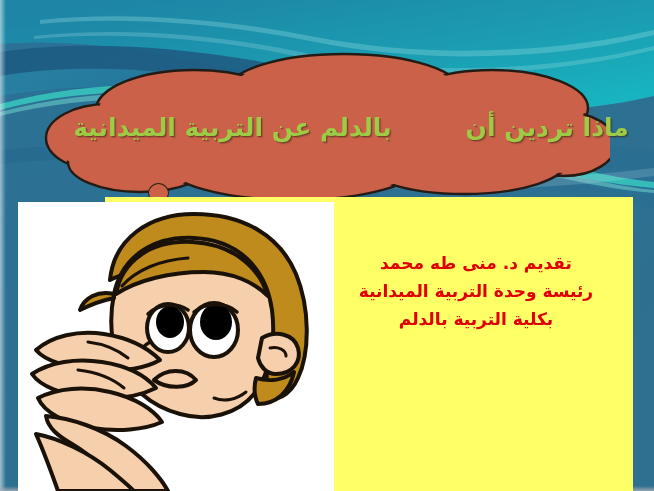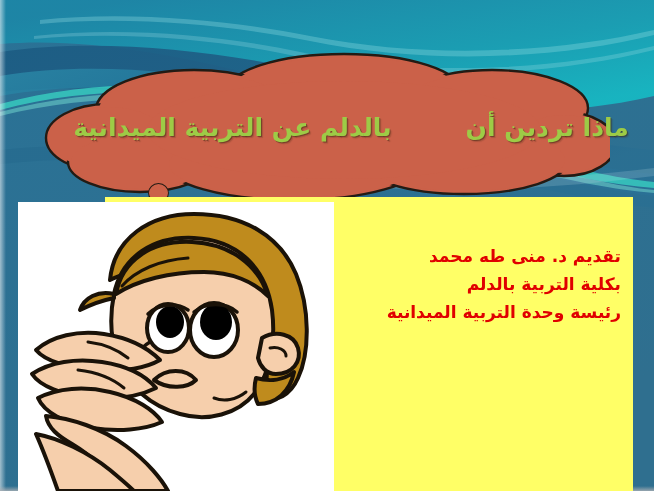--- a/index.html
+++ b/index.html
@@ -99,23 +99,24 @@
     position: absolute;
     left: 105px;
     top: 197px;
     width: 528px;
     height: 294px;
     background: #ffff66;
   }
   .yellow-text {
     position: absolute;
     right: 12px;
-    top: 45px;
+    top: 52px;
     width: 290px;
     direction: rtl;
+    text-align: center;
   }
   .ytline {
     font-family: "DejaVu Sans", sans-serif;
     font-size: 17px;
     font-weight: 700;
     color: #e00000;
     line-height: 1.65;
     white-space: nowrap;
   }
 
@@ -230,22 +231,22 @@
       <div class="cloud-line l1">ماذا تردين أن</div>
       <div class="cloud-line l2">بالدلم عن التربية الميدانية</div>
     </div>
   </div>
 
   <div class="bubble-dot"></div>
 
   <div class="yellow-panel">
     <div class="yellow-text">
       <div class="ytline">تقديم د. منى طه محمد</div>
+      <div class="ytline">رئيسة وحدة التربية الميدانية</div>
       <div class="ytline">بكلية التربية بالدلم</div>
-      <div class="ytline">رئيسة وحدة التربية الميدانية</div>
     </div>
   </div>
 
   <div class="pic-frame">
     <svg class="pic-svg" viewBox="0 0 316 289" preserveAspectRatio="none">
       <rect x="0" y="0" width="316" height="289" fill="#ffffff"></rect>
 
       <g stroke="#1a1208" stroke-width="4" stroke-linejoin="round" stroke-linecap="round">
 
         <path d="M92,78 C96,36 132,12 176,12 C226,12 262,34 278,72

